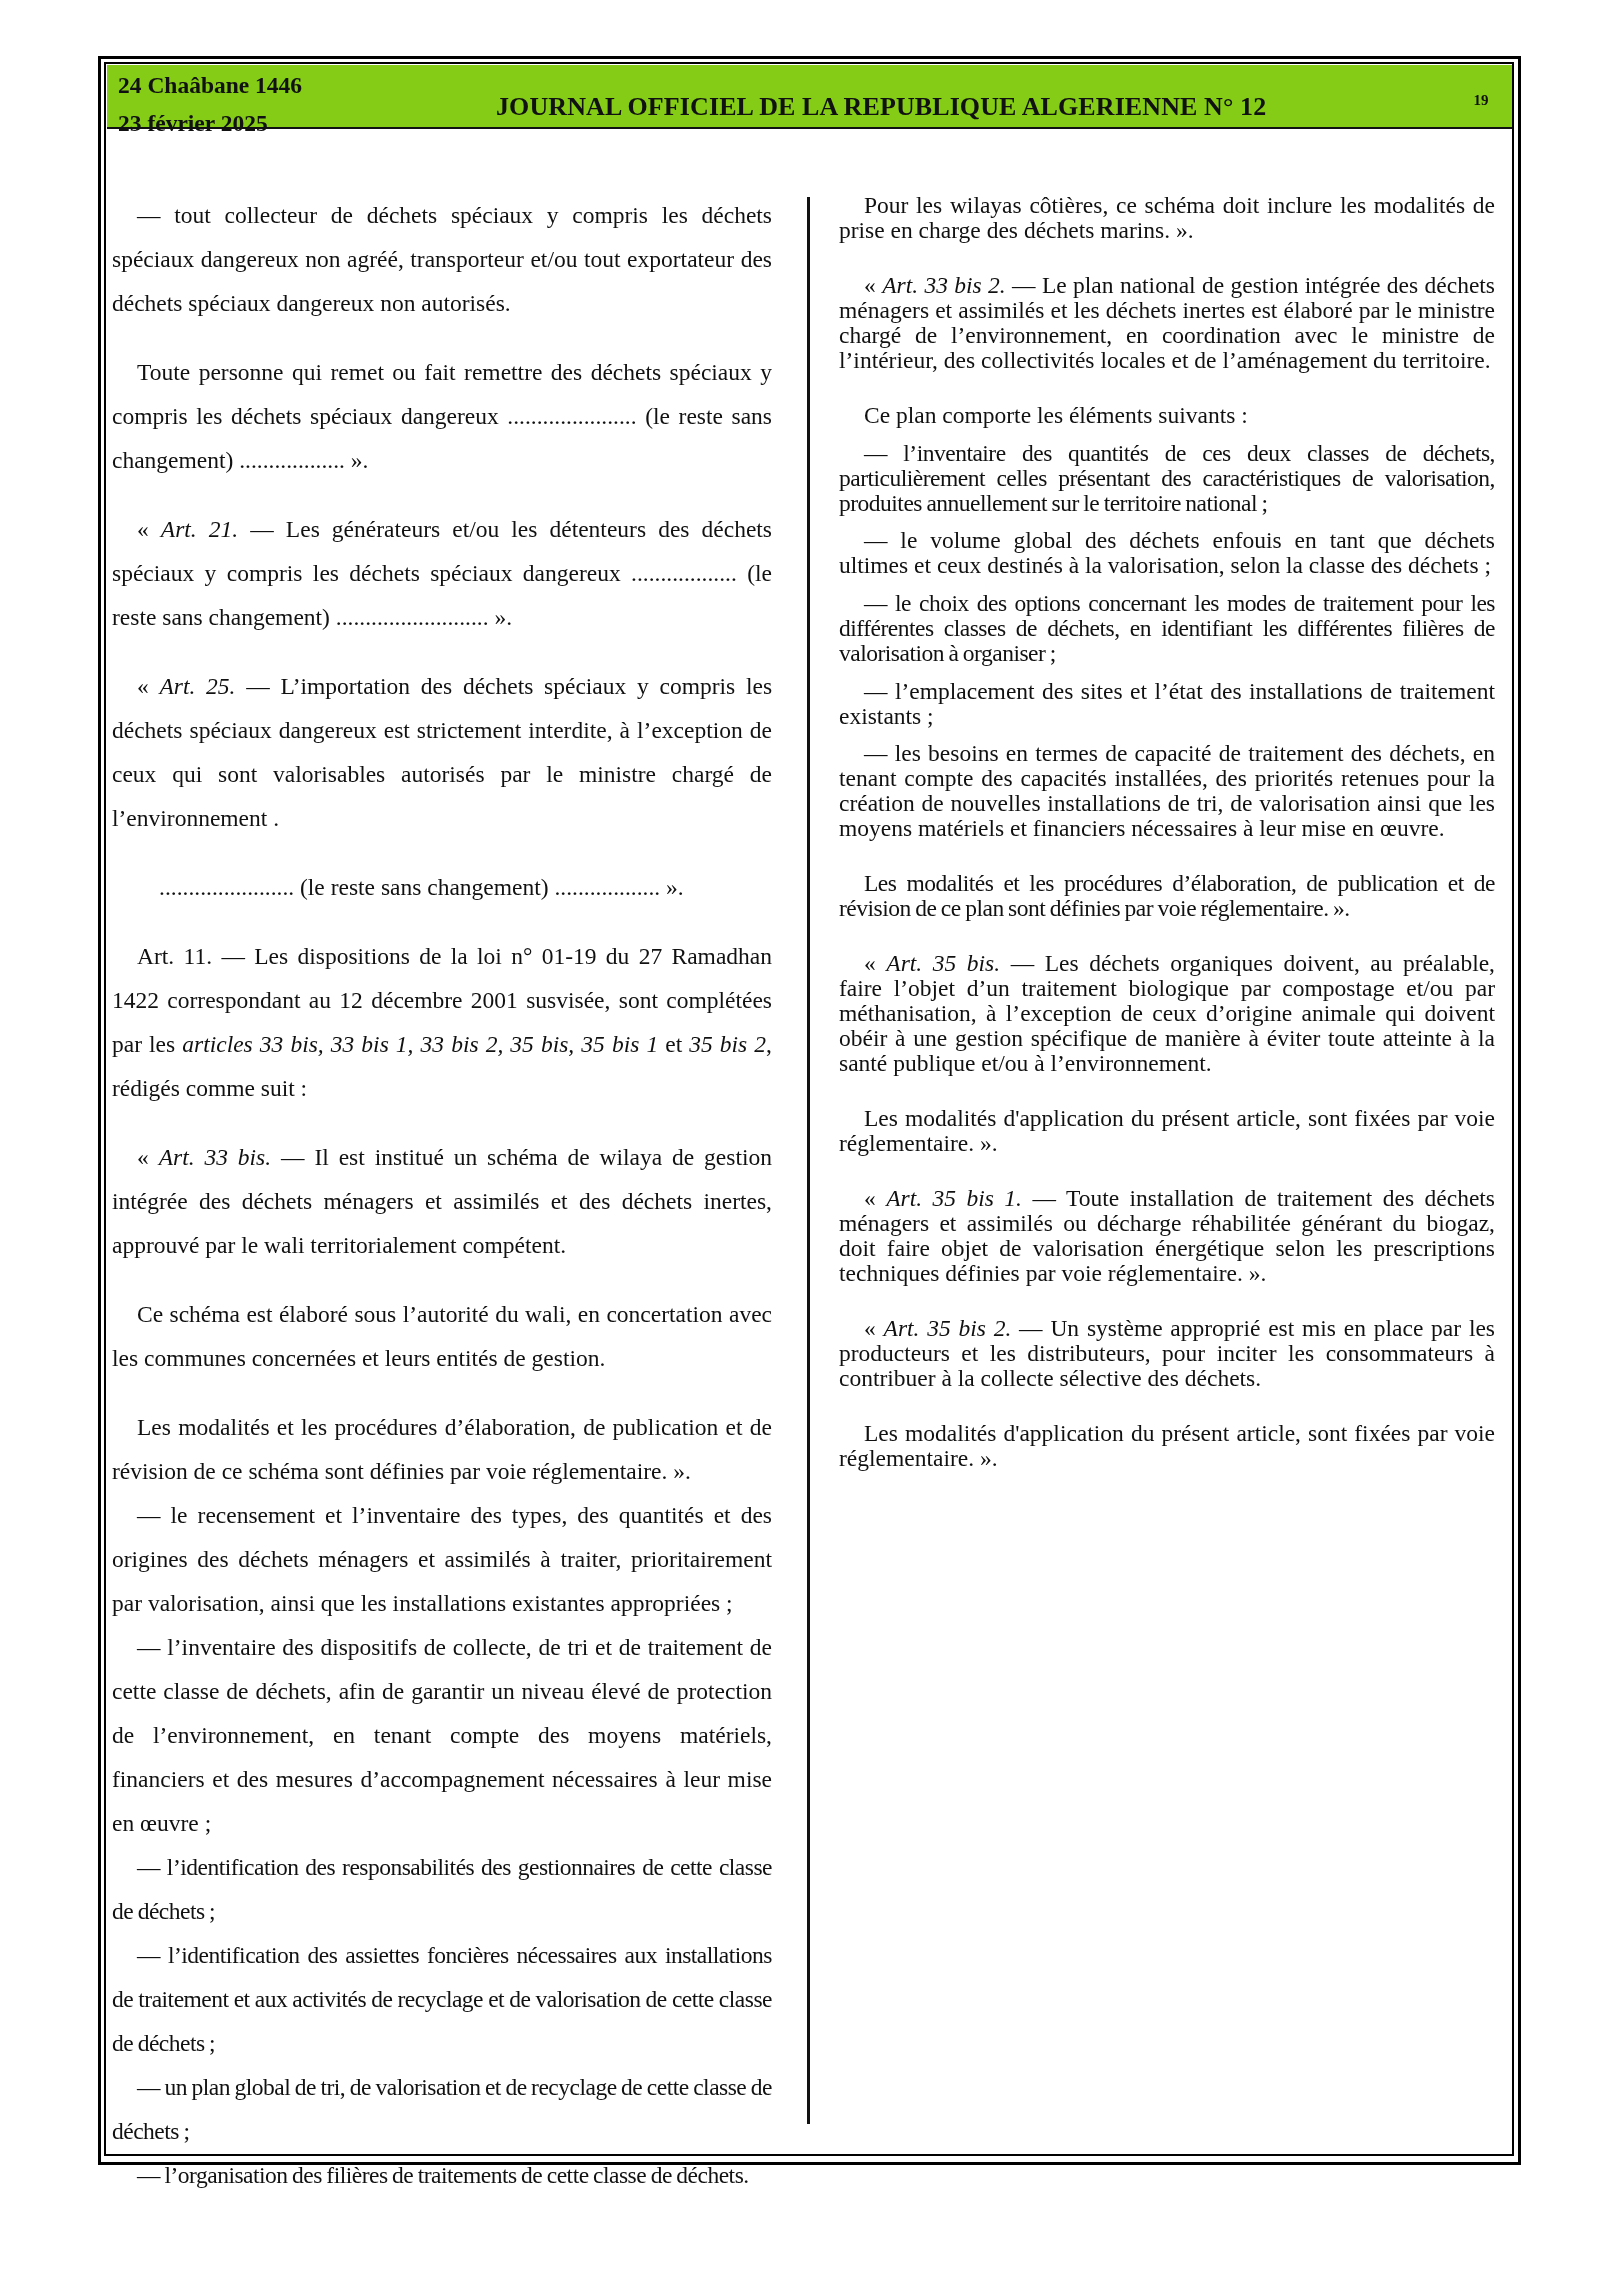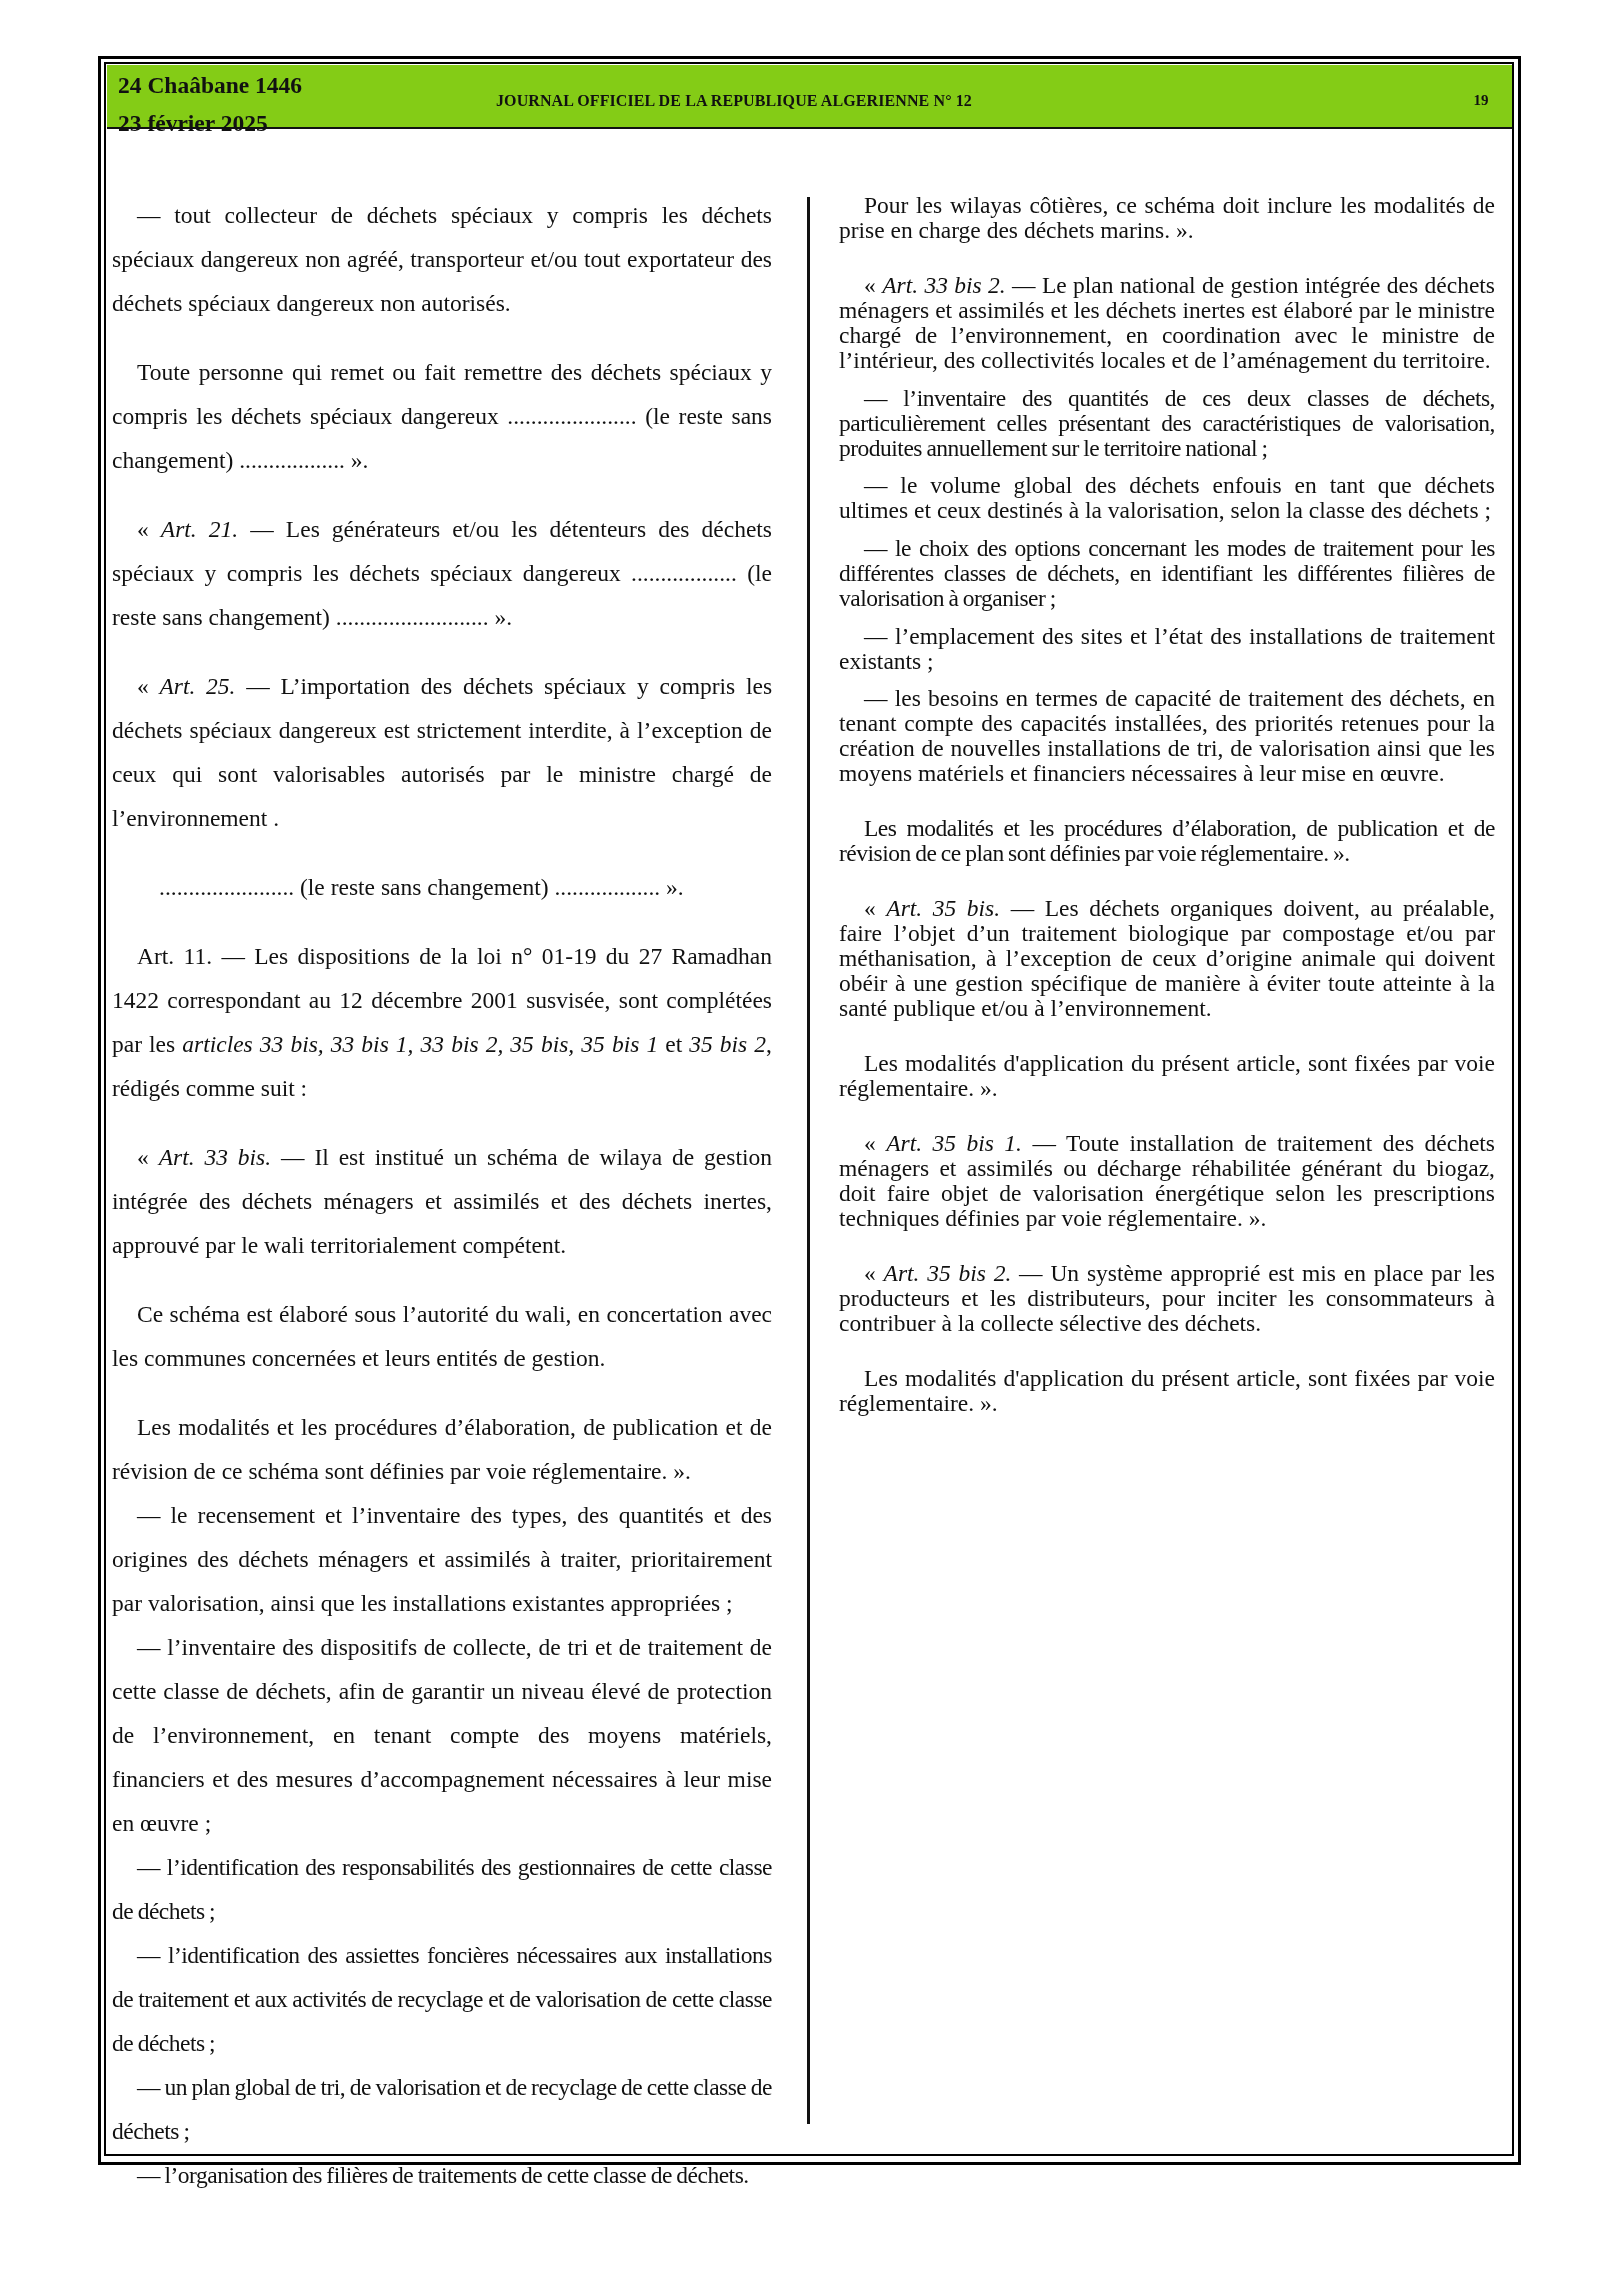--- a/index.html
+++ b/index.html
@@ -3,21 +3,21 @@
   <meta charset="utf-8">
   <style>
     html, body { margin: 0; padding: 0; background: #ffffff; }
     body { width: 1615px; height: 2285px; position: relative; overflow: hidden; font-family: "Liberation Serif", "DejaVu Serif", serif; color: #111; }
     .frame-outer { position: absolute; left: 98px; top: 56px; width: 1423px; height: 2109px; border: 3.6px solid #000; box-sizing: border-box; }
     .frame-inner { position: absolute; left: 104px; top: 62px; width: 1410px; height: 2094px; border: 2.7px solid #000; box-sizing: border-box; }
     .header { position: absolute; left: 107px; top: 65px; width: 1405px; height: 64px; background: #84cc16; border-bottom: 2.7px solid #111; box-sizing: border-box; }
     .hdr-date { position: absolute; left: 11px; font-weight: bold; font-size: 23.5px; line-height: 1; }
     .hdr-date.d1 { top: 9px; }
     .hdr-date.d2 { top: 47px; }
-    .hdr-title { position: absolute; left: 389px; top: 27px; font-weight: bold; font-size: 16px; letter-spacing: 0.1px; }
+    .hdr-title { position: absolute; left: 389px; top: 27px; font-weight: bold; font-size: 26px; letter-spacing: 0.1px; }
     .hdr-page { position: absolute; right: 23.5px; top: 27px; font-weight: bold; font-size: 15px; }
     .divider { position: absolute; left: 807px; top: 197px; width: 2.7px; height: 1927px; background: #111; }
     .col { position: absolute; top: 193px; font-size: 23.5px; text-align: justify; hyphens: none; }
     .col.left { left: 112px; width: 660px; line-height: 44px; }
     .col.right { left: 839px; width: 656px; line-height: 25px; }
     .col p { margin: 0; text-indent: 25px; }
     .col p.gap-l { margin-top: 25px; }
     .col p.gap-s { }
     .col p.dots { text-indent: 47px; }
     .col.right p.gap-l { margin-top: 30px; }
@@ -54,20 +54,21 @@
   <p class="gap-s">— l’inventaire des dispositifs de collecte, de tri et de traitement de cette classe de déchets, afin de garantir un niveau élevé de protection de l’environnement, en tenant compte des moyens matériels, financiers et des mesures d’accompagnement nécessaires à leur mise en œuvre ;</p>
   <p class="gap-s cond">— l’identification des responsabilités des gestionnaires de cette classe de déchets ;</p>
   <p class="gap-s cond">— l’identification des assiettes foncières nécessaires aux installations de traitement et aux activités de recyclage et de valorisation de cette classe de déchets ;</p>
   <p class="gap-s cond">— un plan global de tri, de valorisation et de recyclage de cette classe de déchets ;</p>
   <p class="gap-s cond">— l’organisation des filières de traitements de cette classe de déchets.</p>
 </div>
 
 <div class="col right">
   <p>Pour les wilayas côtières, ce schéma doit inclure les modalités de prise en charge des déchets marins. ».</p>
   <p class="gap-l"><span>« </span><span class="it">Art. 33 bis 2.</span><span> — Le plan national de gestion intégrée des déchets ménagers et assimilés et  les déchets inertes est élaboré par le ministre chargé de l’environnement, en coordination avec le ministre de l’intérieur, des collectivités locales et de l’aménagement du territoire.</span></p>
+  <p class="gap-l">Ce plan comporte les éléments suivants :</p>
   <p class="gap-s cond">— l’inventaire des quantités de ces deux classes de déchets, particulièrement celles présentant des caractéristiques de valorisation, produites annuellement sur le territoire national ;</p>
   <p class="gap-s">— le volume global des déchets enfouis en tant que déchets ultimes et ceux destinés à la valorisation, selon la classe des déchets ;</p>
   <p class="gap-s cond">— le choix des options concernant les modes de traitement pour les différentes classes de déchets, en identifiant les différentes filières de valorisation à organiser ;</p>
   <p class="gap-s">— l’emplacement des sites et l’état des installations de traitement existants ;</p>
   <p class="gap-s">— les besoins en termes de capacité de traitement des déchets, en tenant compte des capacités installées, des priorités retenues pour la création de nouvelles installations de tri, de valorisation ainsi que les moyens matériels et financiers nécessaires à leur mise en œuvre.</p>
   <p class="gap-l cond">Les modalités et les procédures d’élaboration, de publication et de révision de ce plan sont définies par voie réglementaire. ».</p>
   <p class="gap-l"><span>« </span><span class="it">Art. 35 bis.</span><span> — Les déchets organiques doivent, au préalable, faire l’objet d’un traitement biologique par compostage et/ou par méthanisation, à l’exception de ceux d’origine animale qui doivent obéir à une gestion spécifique de manière à éviter toute atteinte à la santé publique et/ou à l’environnement.</span></p>
   <p class="gap-l">Les modalités d'application du présent article, sont fixées par voie réglementaire. ».</p>
   <p class="gap-l"><span>« </span><span class="it">Art. 35 bis 1.</span><span> — Toute installation de traitement des déchets ménagers et assimilés ou décharge réhabilitée générant du biogaz, doit faire objet de valorisation énergétique  selon les prescriptions techniques définies par voie réglementaire. ».</span></p>
   <p class="gap-l"><span>« </span><span class="it">Art. 35 bis 2.</span><span> — Un système approprié est mis en place par les producteurs et les distributeurs, pour inciter les consommateurs à contribuer à la collecte sélective des déchets.</span></p>

